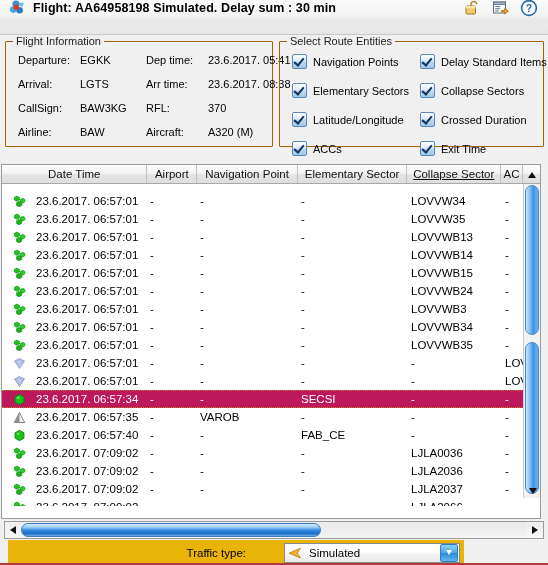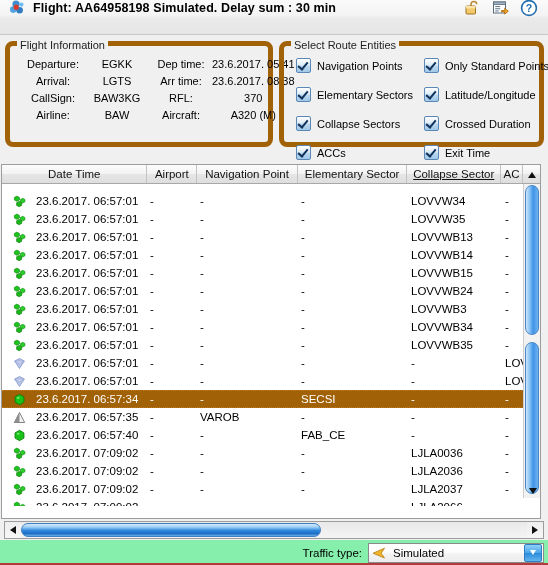--- a/index.html
+++ b/index.html
@@ -50,45 +50,44 @@
   .tb-icon { width: 18px; height: 18px; display: block; }
 
   
   .panels {
     display: flex;
     padding: 6px 5px 0 5px;
     gap: 6px;
     box-sizing: border-box;
   }
   .groupbox {
-    border: 5px solid #a16207;
-    border-radius: 8px;
+    border: 1px solid #a16207;
+    border-radius: 1px;
     position: relative;
     box-sizing: border-box;
     background: transparent;
-    text-align: center;
   }
   .groupbox > .gb-title {
     position: absolute;
     top: -7px;
     left: 7px;
     background: #f0f0f0;
     padding: 0 3px;
     font-size: 11px;
     color: #222;
     white-space: nowrap;
   }
   #flight-info { width: 268px; height: 106px; }
   #route-entities { width: 265px; height: 106px; }
 
   .fi-grid {
     padding: 12px 0 0 12px;
     display: grid;
     grid-template-columns: 62px 66px 62px auto;
-    row-gap: 5px;
+    row-gap: 12px;
     font-size: 11px;
   }
   .fi-grid span { white-space: nowrap; }
 
   .cb-grid {
     padding: 12px 0 0 12px;
     display: grid;
     grid-template-columns: 128px auto;
     row-gap: 14px;
     font-size: 11px;
@@ -158,21 +157,21 @@
   }
   .row {
     display: flex;
     height: 18px;
     align-items: center;
     box-sizing: border-box;
     font-size: 11.5px;
     white-space: nowrap;
   }
   .row.selected {
-    background: #a16207;
+    background: #be185d;
     color: #fff;
     border-top: 1px dotted #c07820;
     border-bottom: 1px dotted #c07820;
   }
   .cell {
     box-sizing: border-box;
     overflow: hidden;
     padding-left: 2px;
   }
   .c-icon { width: 32px; flex: 0 0 auto; display: flex; align-items: center; justify-content: center; }
@@ -254,41 +253,42 @@
     height: 14px;
     border: 1px solid #3e7fc0;
     border-radius: 7px;
     background: linear-gradient(to bottom, #d7eafc 0%, #9fd0f7 25%, #2c86de 55%, #1f6fc4 80%, #69aeea 100%);
     box-sizing: border-box;
   }
 
   
   .bottom-bar {
     position: absolute;
-    left: 0;
+    left: 8px;
     top: 540px;
-    width: 548px;
+    width: 456px;
     height: 25px;
     display: flex;
     align-items: center;
     justify-content: flex-end;
     padding-right: 4px;
     box-sizing: border-box;
-    background: #86efac;
+    background: #eab308;
   }
   .tt-label { font-size: 11.5px; margin-right: 6px; }
   .combo {
     width: 176px;
     height: 20px;
     border: 1px solid #8a8a8a;
     background: linear-gradient(to bottom, #ffffff 0%, #fdfdfd 45%, #f3f3f3 55%, #ececec 100%);
     display: flex;
     align-items: center;
     box-sizing: border-box;
     position: relative;
+    margin-left: 32px;
   }
   .combo-icon { width: 20px; display: flex; align-items: center; justify-content: center; flex: 0 0 auto; }
   .combo-text { flex: 1 1 auto; font-size: 11.5px; padding-left: 4px; }
   .combo-btn {
     width: 18px; height: 18px;
     flex: 0 0 auto;
     background: linear-gradient(to bottom, #8fd0f7 0%, #4ba5e8 50%, #2a8ada 51%, #63b4ee 100%);
     border: 1px solid #2d7ec4;
     border-radius: 2px;
     margin-right: 1px;
@@ -375,33 +375,33 @@
 
   <div class="groupbox" id="route-entities">
     <span class="gb-title">Select Route Entities</span>
     <div class="cb-grid">
       <label class="cb-item">
         <span class="cb-box"></span>
         <span>Navigation Points</span>
       </label>
       <label class="cb-item">
         <span class="cb-box"></span>
-        <span>Only Standard Points</span>
+        <span>Delay Standard Items</span>
       </label>
       <label class="cb-item">
         <span class="cb-box"></span>
         <span>Elementary Sectors</span>
       </label>
       <label class="cb-item">
         <span class="cb-box"></span>
-        <span>Latitude/Longitude</span>
+        <span>Collapse Sectors</span>
       </label>
       <label class="cb-item">
         <span class="cb-box"></span>
-        <span>Collapse Sectors</span>
+        <span>Latitude/Longitude</span>
       </label>
       <label class="cb-item">
         <span class="cb-box"></span>
         <span>Crossed Duration</span>
       </label>
       <label class="cb-item">
         <span class="cb-box"></span>
         <span>ACCs</span>
       </label>
       <label class="cb-item">

